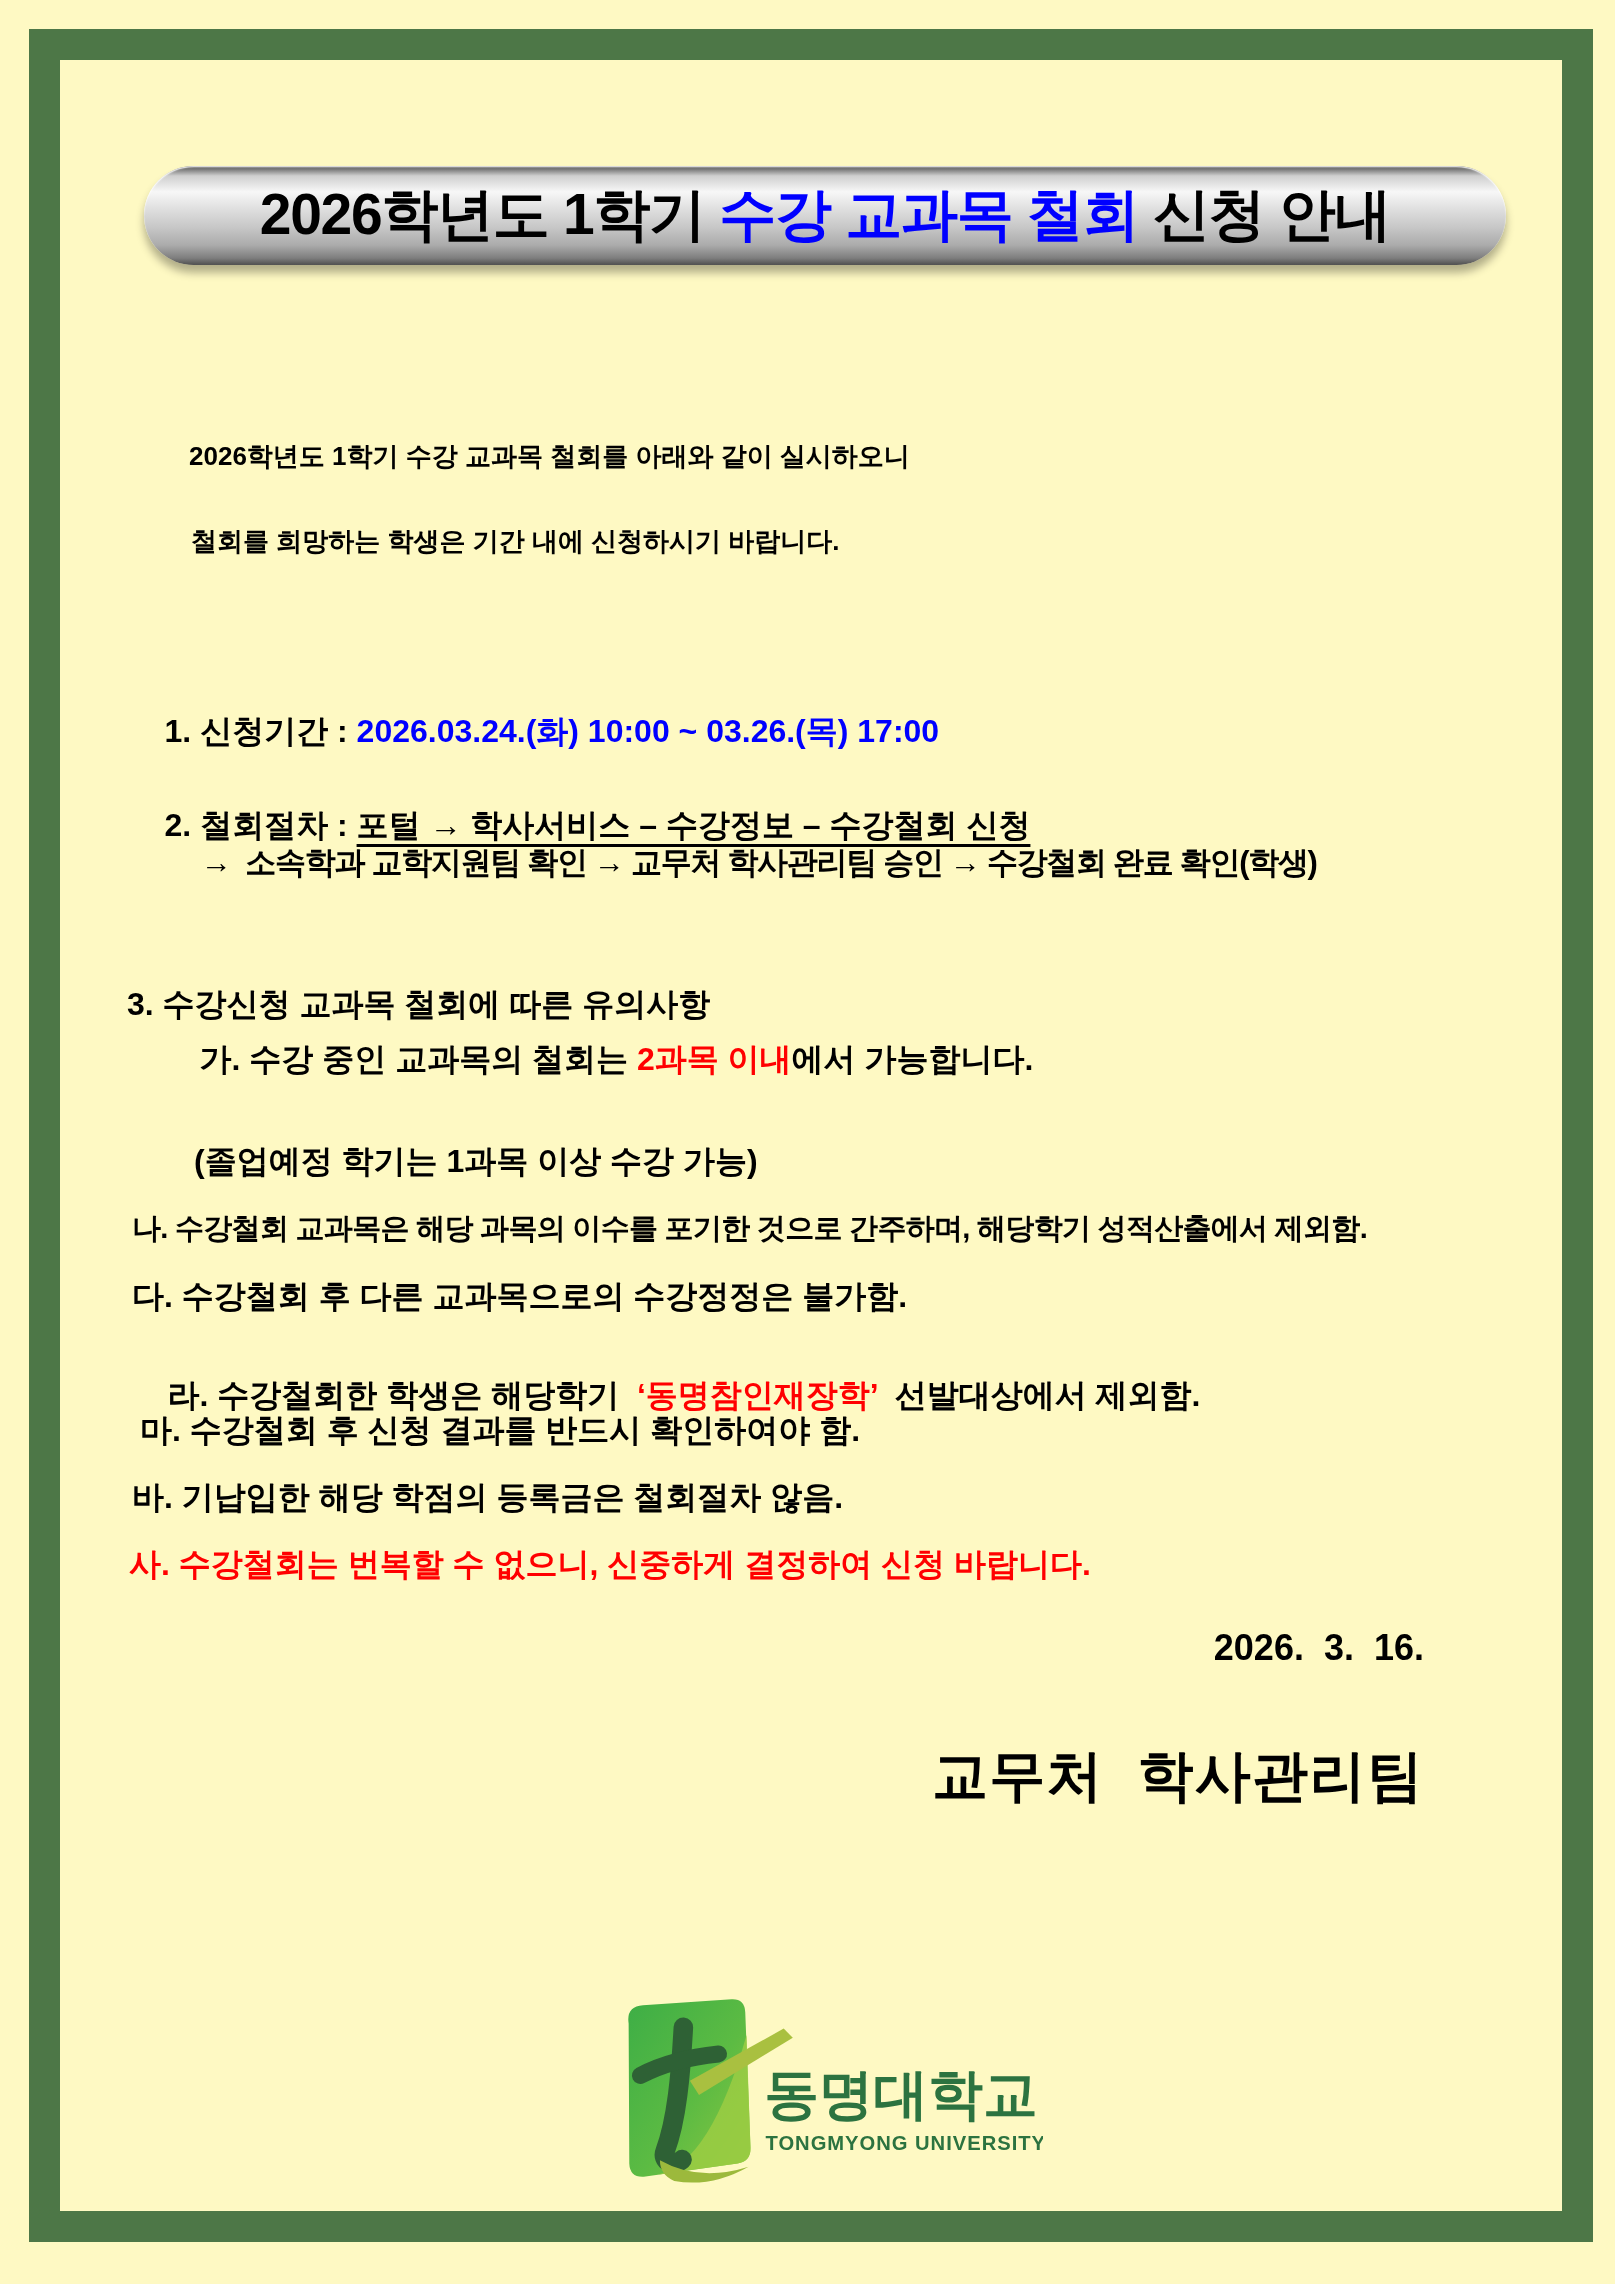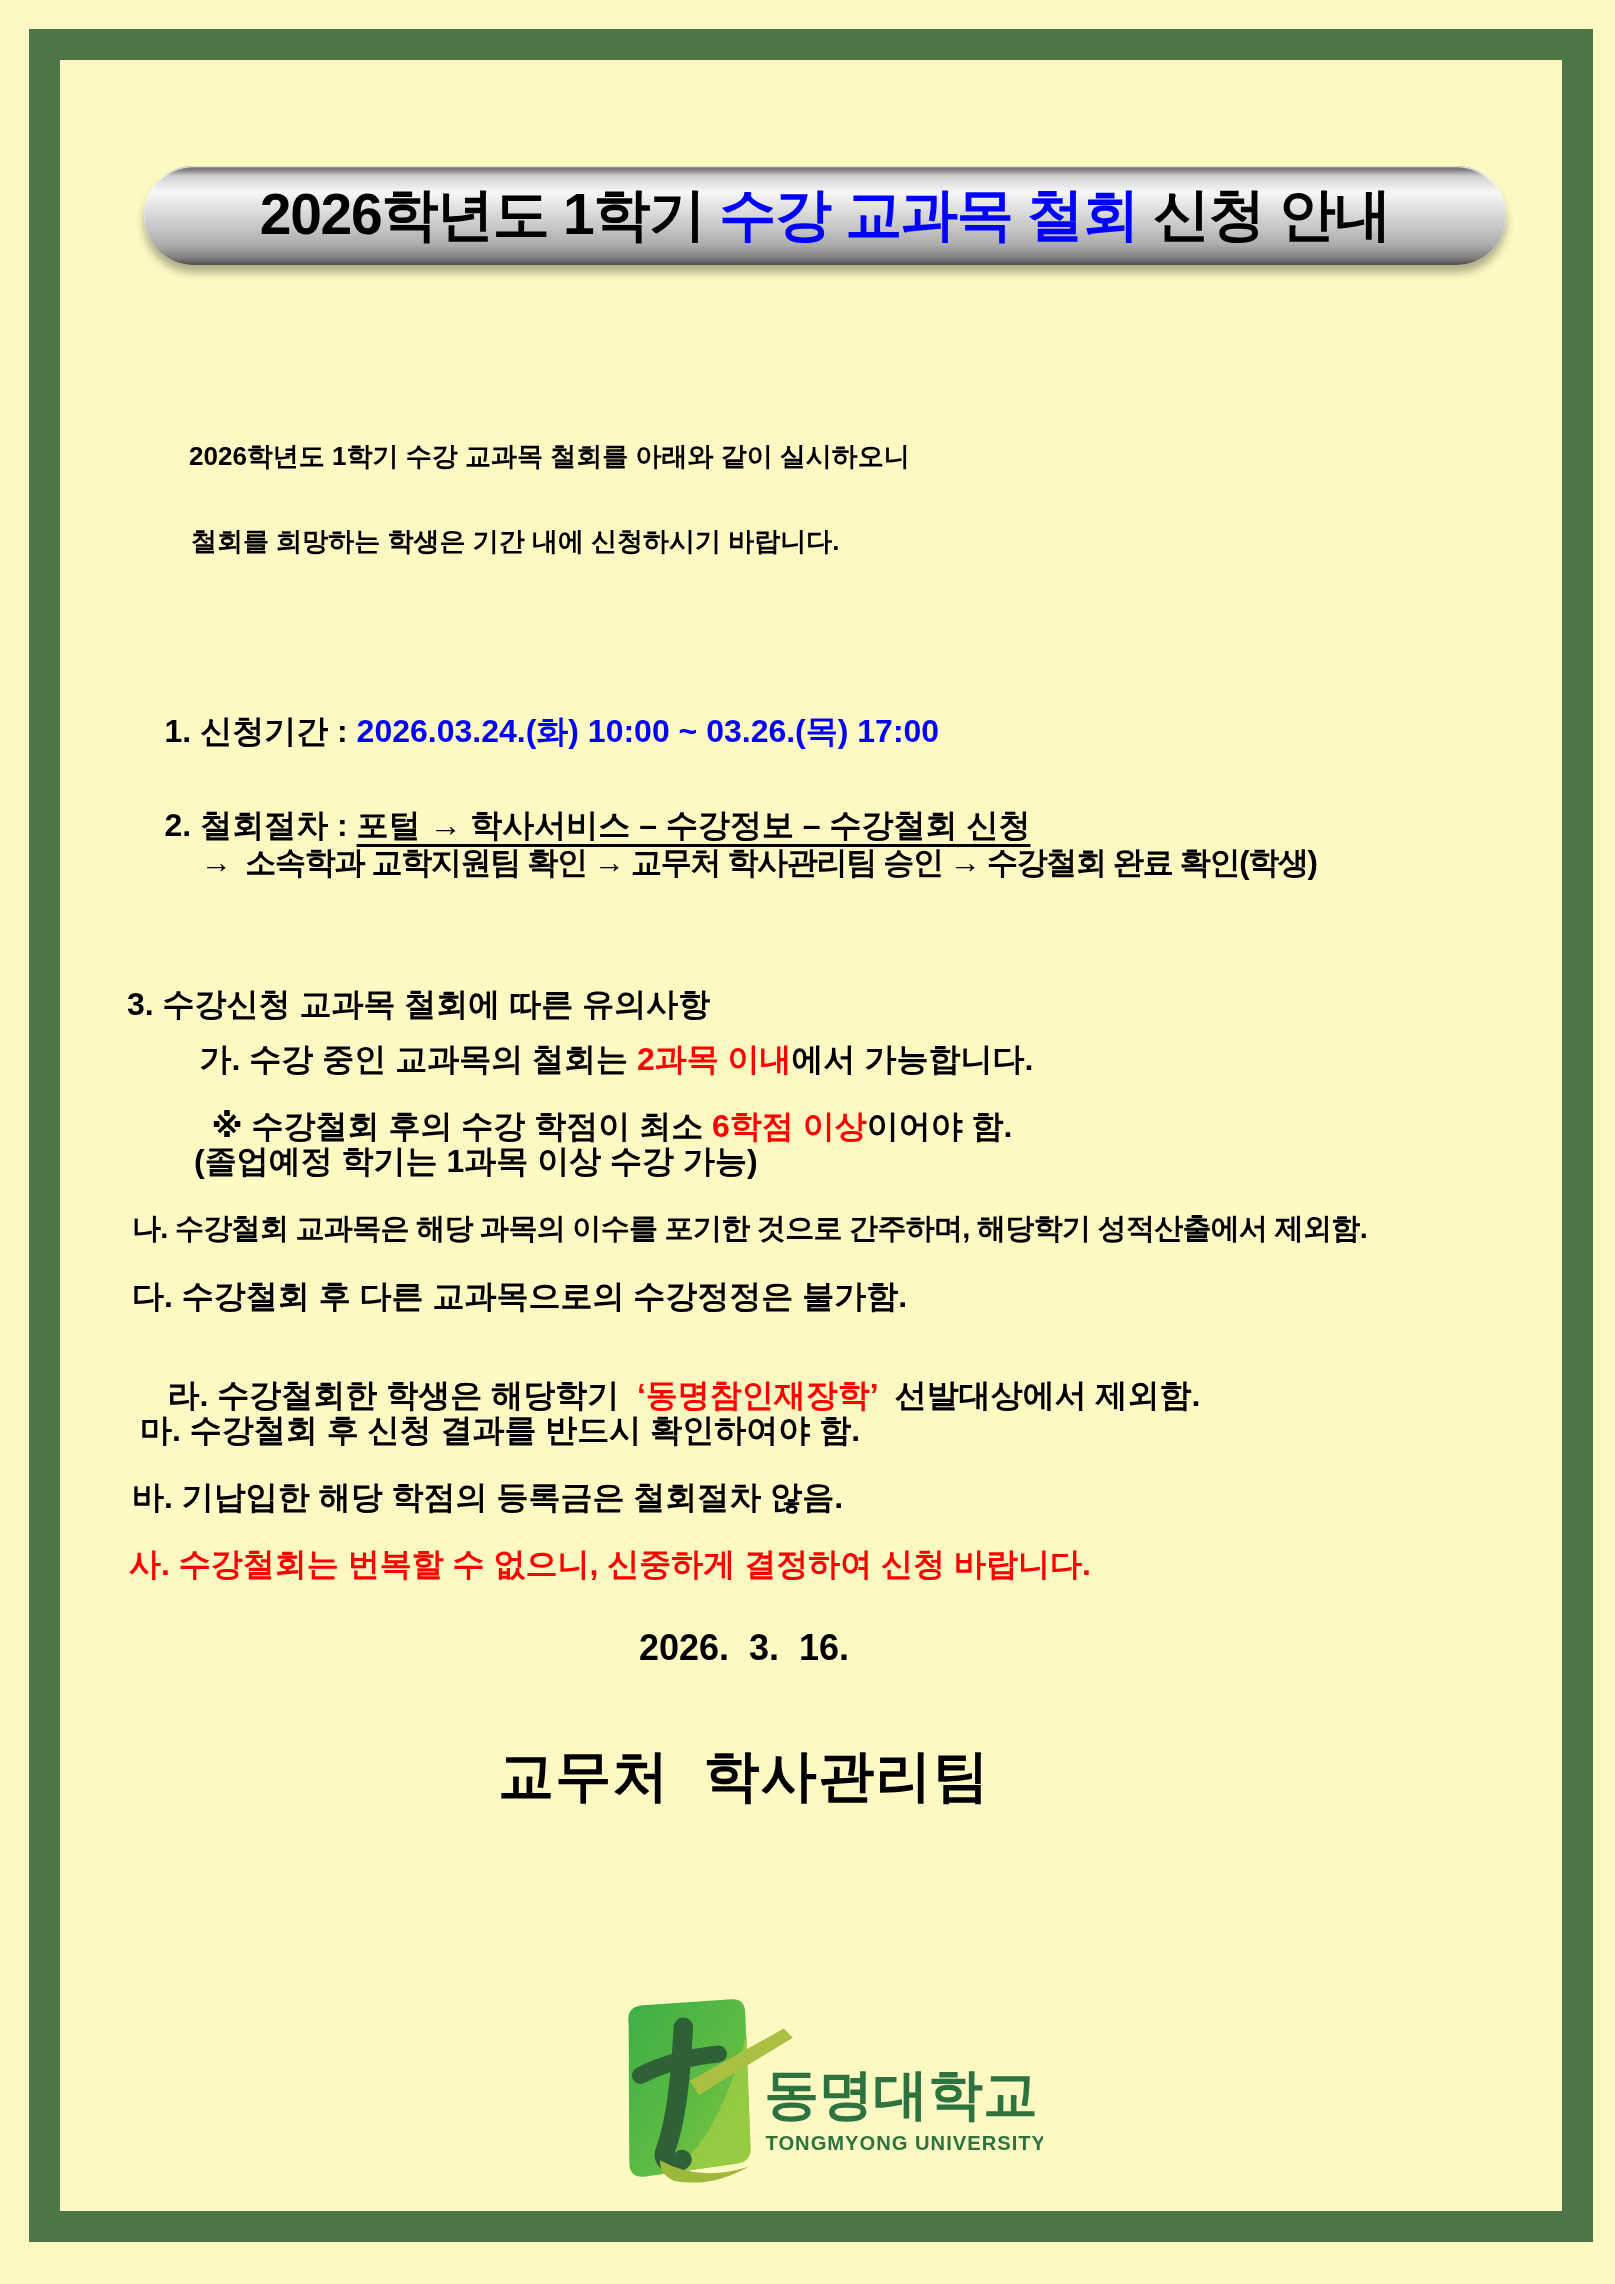--- a/index.html
+++ b/index.html
@@ -28,21 +28,21 @@
   .line{position:absolute;white-space:pre;line-height:1;}
   .intro{font-size:26px;letter-spacing:0px;}
   .item{font-size:32px;}
   .cond{letter-spacing:-1.3px;}
   .na{font-size:29px;letter-spacing:-0.7px;}
   .ul{
     text-decoration:underline;
     text-decoration-thickness:3.3px;
     text-underline-offset:7.8px;
   }
-  .center{left:0;width:1424px;text-align:center;padding-left:32px;}
+  .center{left:0;width:1424px;text-align:right;}
   .date{font-size:36px;}
   .sig{font-size:56px;letter-spacing:1.3px;}
   .logo{position:absolute;left:613px;top:1996px;width:430px;height:202px;}
 </style>
 </head>
 <body>
 
 <div class="page">
 
   <div class="frame"></div>
@@ -62,23 +62,20 @@
     <span>2. 철회절차 : </span><span class="ul">포털 → 학사서비스 – 수강정보 – 수강철회 신청</span>
   </div>
   <div class="line item cond" style="left:201px;top:847px;font-size:31px;">→  소속학과 교학지원팀 확인 → 교무처 학사관리팀 승인 → 수강철회 완료 확인(학생)</div>
 
   <div class="line item" style="left:127px;top:956px;margin-top:32px;">3. 수강신청 교과목 철회에 따른 유의사항</div>
 
   <div class="line item" style="left:164px;top:1011px;">
     <span>가. 수강 중인 교과목의 철회는 </span><span class="red">2과목 이내</span><span>에서 가능합니다.</span>
   </div>
 
-  <div class="line item" style="left:176px;top:1078px;">
-    <span>※ 수강철회 후의 수강 학점이 최소 </span><span class="red">6학점 이상</span><span>이어야 함.</span>
-  </div>
 
   <div class="line item" style="left:194px;top:1145px;">(졸업예정 학기는 1과목 이상 수강 가능)</div>
 
   <div class="line item" style="left:132px;top:1280px;">다. 수강철회 후 다른 교과목으로의 수강정정은 불가함.</div>
 
   <div class="line na" style="left:132px;top:1214px;">나. 수강철회 교과목은 해당 과목의 이수를 포기한 것으로 간주하며, 해당학기 성적산출에서 제외함.</div>
 
   <div class="line item" style="left:132px;top:1347px;">
     <span>라. 수강철회한 학생은 해당학기  </span><span class="red">‘동명참인재장학’</span><span>  선발대상에서 제외함.</span>
   </div>

